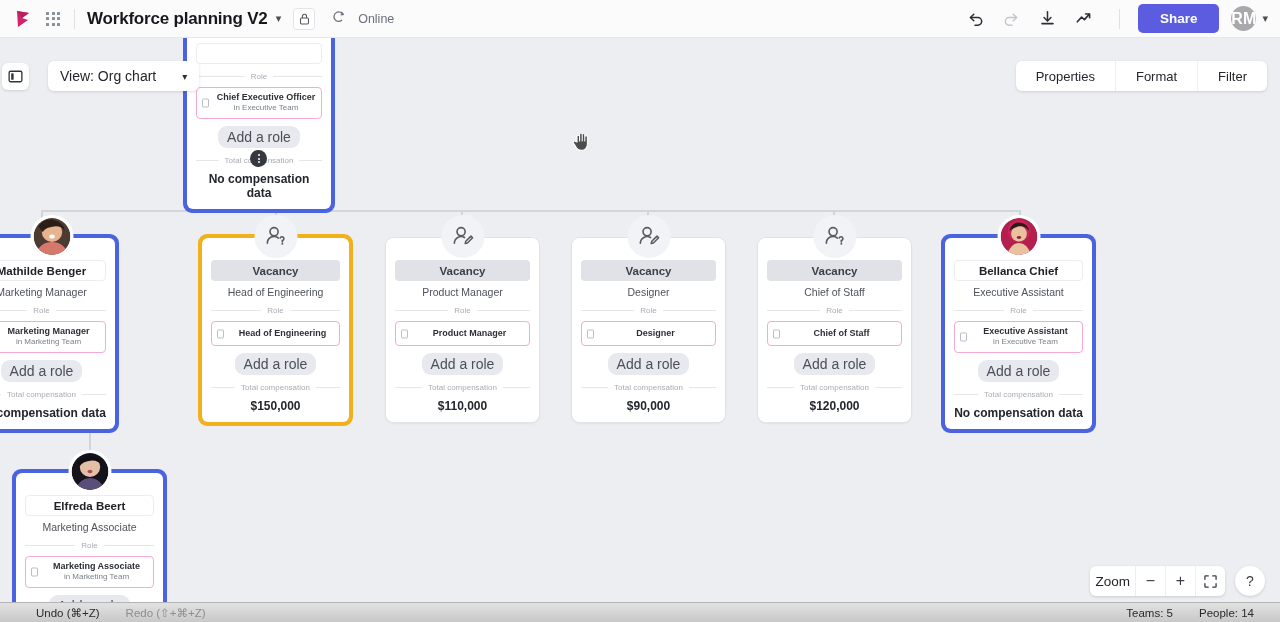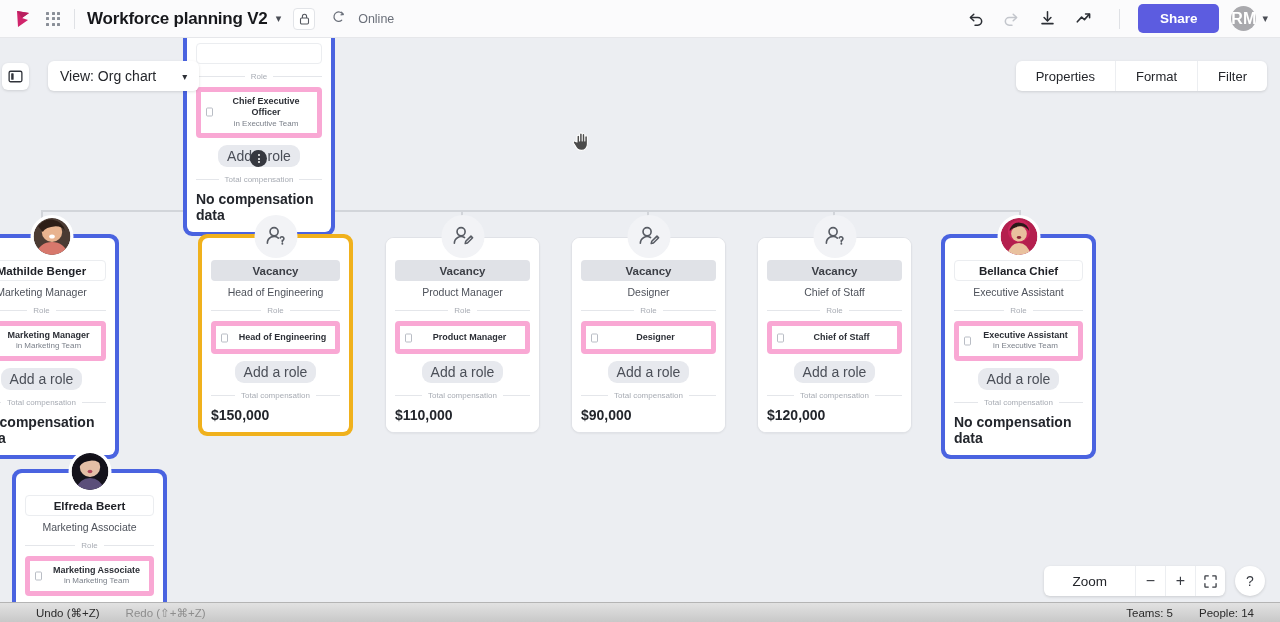--- a/index.html
+++ b/index.html
@@ -99,21 +99,21 @@
   .right-tools > div + div { border-left: 1px solid #eceef1; }
 
   
   .zoom-group {
     position: absolute; right: 55px; bottom: 14px;
     height: 30px; background: #fff; border-radius: 6px;
     box-shadow: 0 1px 3px rgba(0,0,0,.14);
     display: flex; align-items: stretch; z-index: 40;
   }
   .zoom-group .zl {
-    display:flex; align-items:center; padding: 0 28px;
+    display:flex; align-items:center; padding: 0 5px;
     font-size: 13.5px; color: #24262b;
   }
   .zoom-group .zb {
     display:flex; align-items:center; justify-content:center;
     width: 30px; border-left: 1px solid #eceef1;
     font-size: 16px; color: #3a3d44;
   }
   .help-btn {
     position: absolute; right: 15px; bottom: 14px;
     width: 30px; height: 30px; border-radius: 50%;
@@ -175,39 +175,39 @@
     margin-bottom: 8px;
   }
   .sec-label {
     display:flex; align-items:center; gap:6px;
     font-size: 8px; color:#a8acb4; margin-bottom: 6px;
   }
   .sec-label::before, .sec-label::after {
     content:""; flex:1; height:1px; background:#e4e6ea;
   }
   .role-box {
-    border: 5px solid #f9a8d4; border-radius: 4px;
+    border: 1px solid #f9a8d4; border-radius: 4px;
     min-height: 22px; padding: 4px 4px 4px 18px;
     position: relative; text-align: center;
     margin-bottom: 7px;
   }
   .role-box .clip {
     position: absolute; left: 5px; top: 50%; transform: translateY(-50%);
     width: 7px; height: 9px; border: 1px solid #b9bdc5; border-radius: 1.5px;
   }
   .role-name { font-size: 9px; font-weight: bold; color:#2c2f36; line-height: 1.25; }
   .role-team { font-size: 8px; color:#7b808a; line-height: 1.3; }
 
   .add-role {
     display:block; margin: 0 auto 8px auto;
     background:#e7e9ee; color:#4b4f58; border:none; border-radius: 9px;
     font-size: 14px; font-family: inherit; padding: 3px 9px; cursor:pointer;
   }
   .comp-val {
-    text-align:left; font-size: 14px; font-weight: bold; color:#23262c;
+    text-align:center; font-size: 12px; font-weight: bold; color:#23262c;
     padding-top: 1px;
   }
 
   
   .statusbar {
     position: absolute; left: 0; bottom: 0;
     width: 1280px; height: 20px;
     background: linear-gradient(to bottom, #e2e2e2, #c8c8c8);
     border-top: 1px solid #b4b4b4;
     display:flex; align-items:center;

